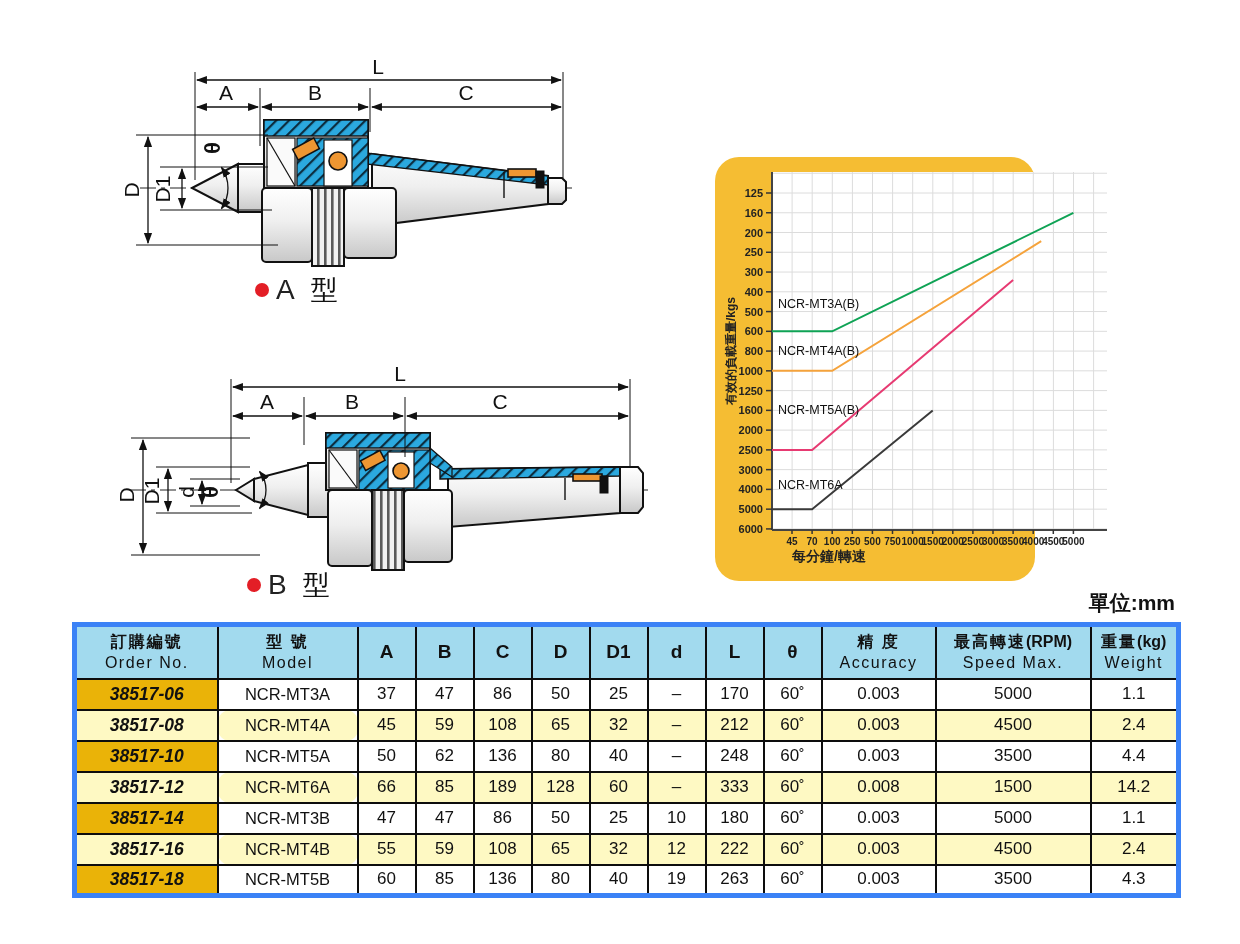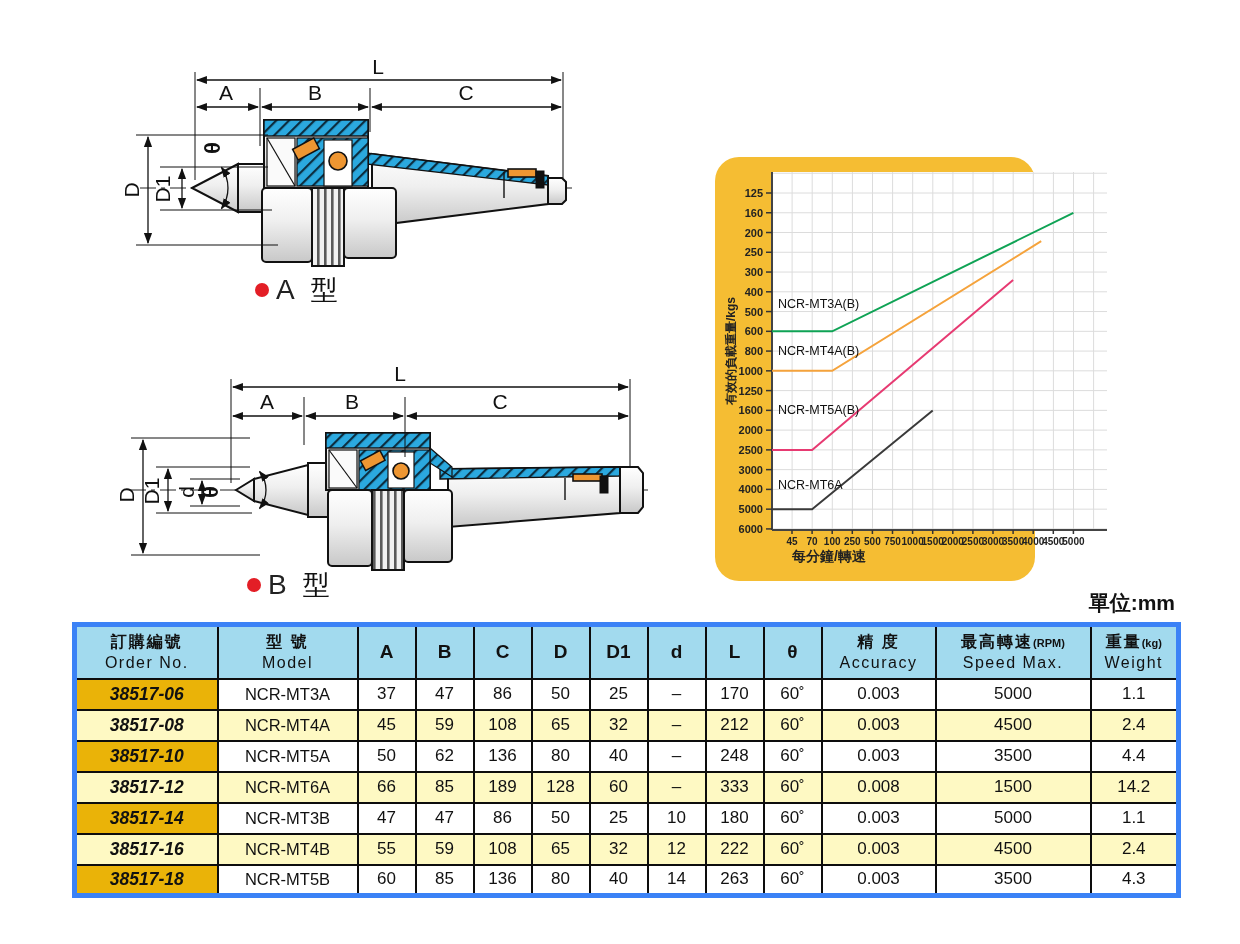--- a/index.html
+++ b/index.html
@@ -29,27 +29,27 @@
   .unit { position:absolute; left:1020px; top:589px; width:155px; text-align:right;
           font-size:21px; font-weight:600; color:#111; }
 
   
   table.spec { position:absolute; left:72px; top:622px; width:1104px;
                border-collapse:collapse; table-layout:fixed; }
   table.spec th, table.spec td { border:2px solid #0d0d0d; text-align:center; vertical-align:middle; }
   table.spec { border:5px solid #3b82f6; }
   table.spec th { background:#A2DAEE; height:54px; padding:2px 0; }
   th .zh { font-size:16px; font-weight:700; color:#111; letter-spacing:2px; line-height:1.3; }
-  th .zh .sub { font-size:11px; letter-spacing:0; }
+  th .zh .sub { font-size:16px; letter-spacing:0; }
   th .en { font-size:16px; font-weight:400; color:#111; letter-spacing:1.5px; line-height:1.25; }
   th.letter { font-size:19px; font-weight:700; color:#111; }
   table.spec td { height:31px; font-size:17px; color:#111; background:#fff; }
   table.spec tr.blue td { background:#fef9c3; }
   table.spec td.order { background:#eab308; font-weight:700; font-style:italic; font-size:17.5px; }
-  table.spec td.model { font-size:16.5px; }
+  table.spec td.model { font-size:16.5px;border-radius:12px; }
 </style>
 </head>
 <body>
 
 <div class="page">
 
   <svg class="drawing" style="left:100px; top:28px;" width="540" height="270" viewBox="0 0 540 270">
     <defs>
       <marker id="arA" viewBox="0 0 10 10" refX="9" refY="5" markerWidth="8.5" markerHeight="8.5" orient="auto-start-reverse">
         <path d="M0 1.3 L10 5 L0 8.7 z" fill="#111"></path>
@@ -473,21 +473,21 @@
           <td>2.4</td>
         </tr>
         <tr>
           <td class="order">38517-18</td>
           <td class="model">NCR-MT5B</td>
           <td>60</td>
           <td>85</td>
           <td>136</td>
           <td>80</td>
           <td>40</td>
-          <td>14</td>
+          <td>19</td>
           <td>263</td>
           <td>60˚</td>
           <td>0.003</td>
           <td>3500</td>
           <td>4.3</td>
         </tr>
       </tbody>
   </table>
 
 </div>

